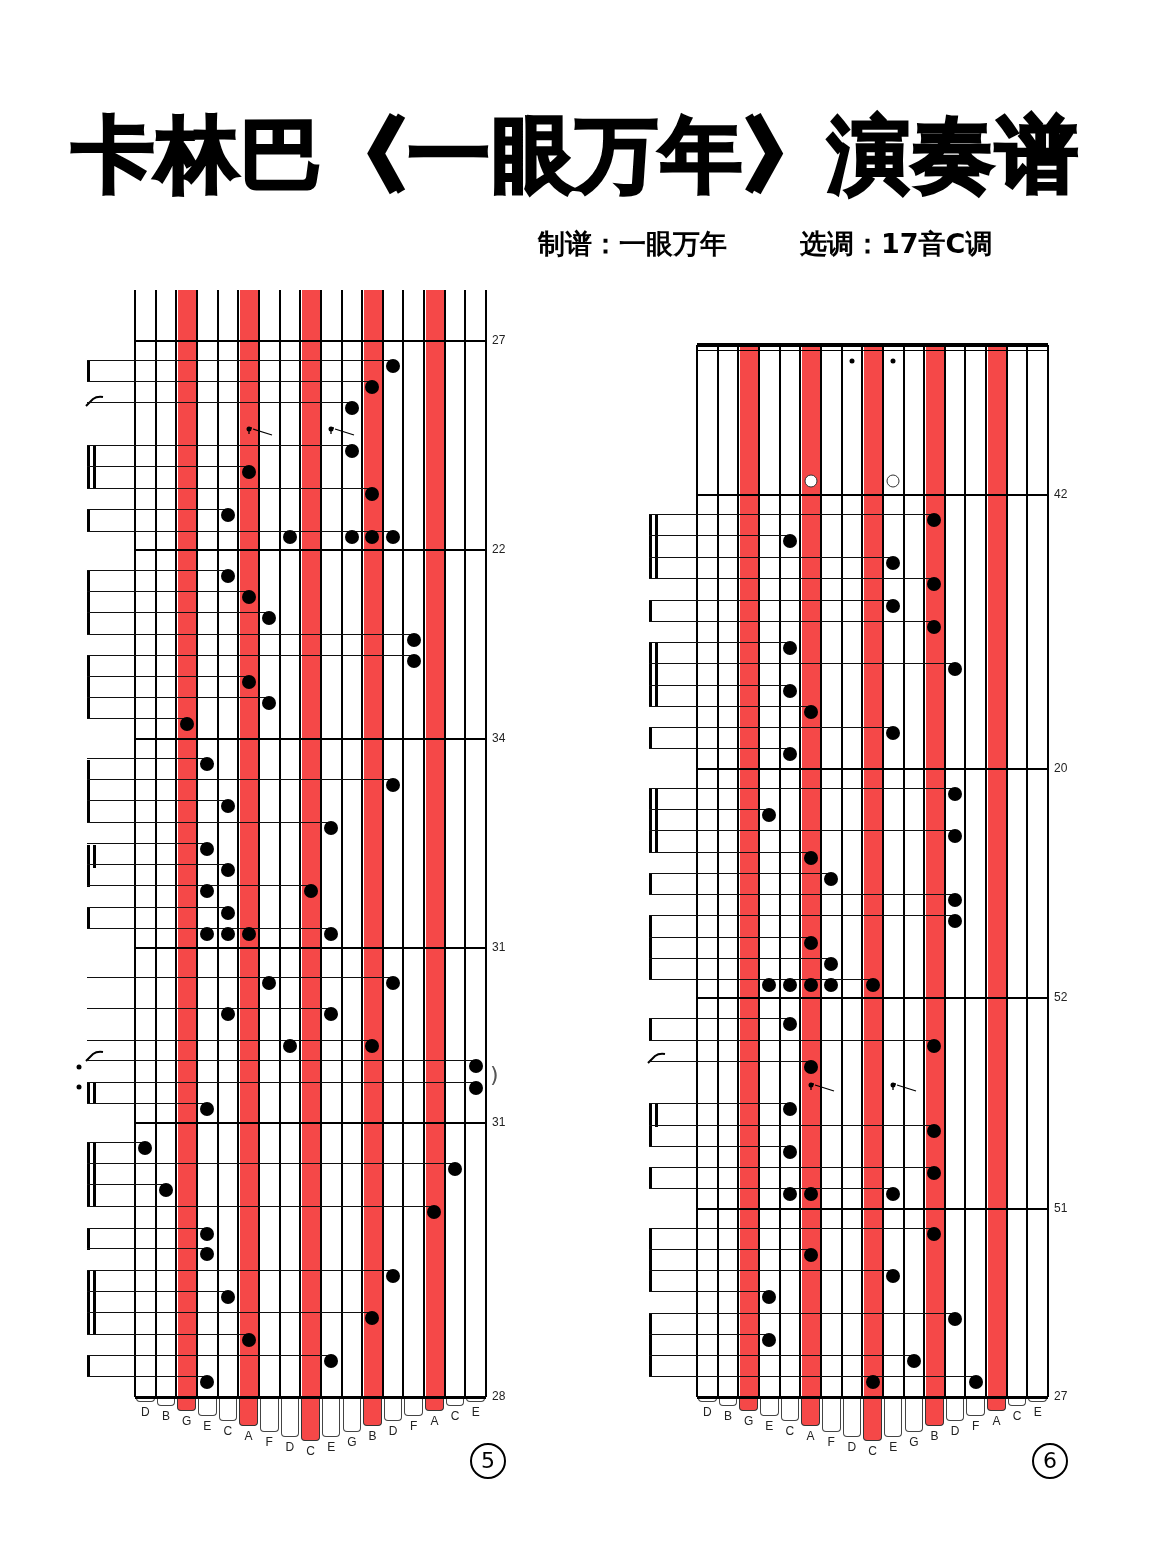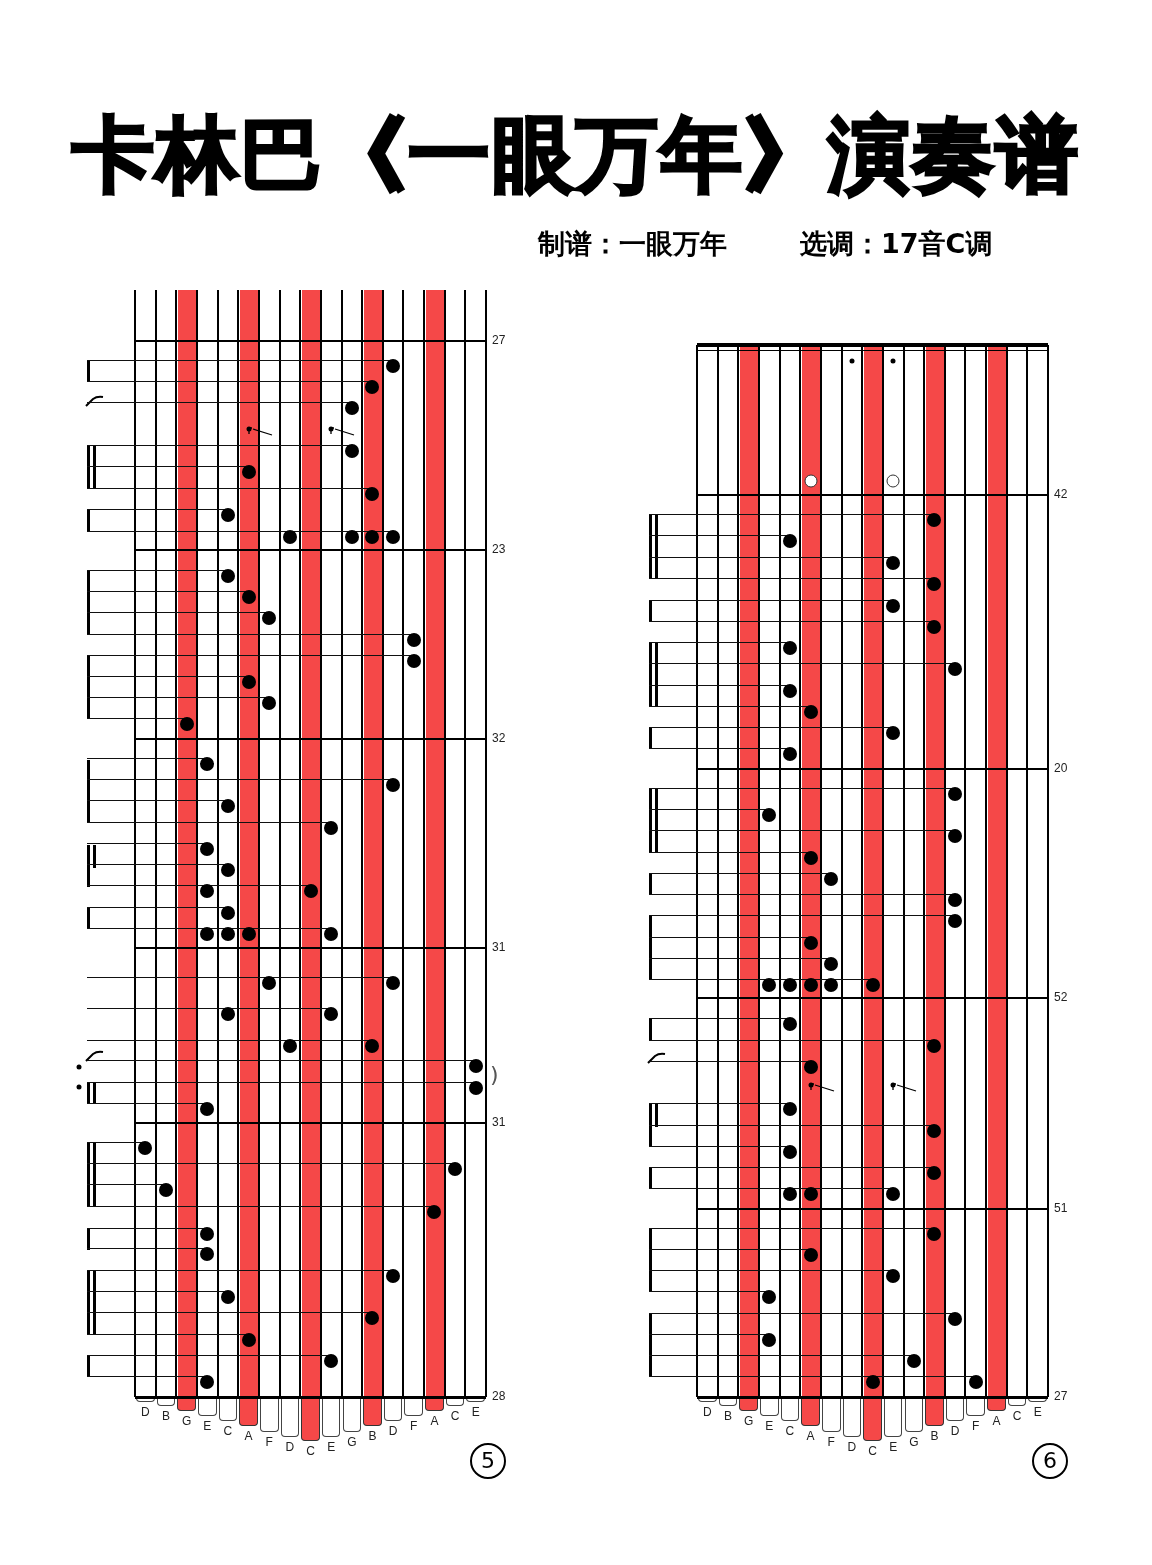--- a/index.html
+++ b/index.html
@@ -62,23 +62,23 @@
     <div class="vline" style="left: 361.15px; top: 290px; height: 1107px; width: 2px;"></div>
     <div class="vline" style="left: 381.8px; top: 290px; height: 1107px; width: 2px;"></div>
     <div class="vline" style="left: 402.45px; top: 290px; height: 1107px; width: 2px;"></div>
     <div class="vline" style="left: 423.1px; top: 290px; height: 1107px; width: 2px;"></div>
     <div class="vline" style="left: 443.75px; top: 290px; height: 1107px; width: 2px;"></div>
     <div class="vline" style="left: 464.4px; top: 290px; height: 1107px; width: 2px;"></div>
     <div class="vline" style="left: 485.05px; top: 290px; height: 1107px; width: 1.5px;"></div>
     <div class="hbar" style="left: 135px; top: 340px; width: 351.05px;"></div>
     <div class="measure-num" style="left: 492.05px; top: 333px;">27</div>
     <div class="hbar" style="left: 135px; top: 549px; width: 351.05px;"></div>
-    <div class="measure-num" style="left: 492.05px; top: 542px;">23</div>
+    <div class="measure-num" style="left: 492.05px; top: 542px;">22</div>
     <div class="hbar" style="left: 135px; top: 738px; width: 351.05px;"></div>
-    <div class="measure-num" style="left: 492.05px; top: 731px;">32</div>
+    <div class="measure-num" style="left: 492.05px; top: 731px;">34</div>
     <div class="hbar" style="left: 135px; top: 947px; width: 351.05px;"></div>
     <div class="measure-num" style="left: 492.05px; top: 940px;">31</div>
     <div class="hbar" style="left: 135px; top: 1122px; width: 351.05px;"></div>
     <div class="measure-num" style="left: 492.05px; top: 1115px;">31</div>
     <div class="hbar" style="left: 135px; top: 1396px; width: 351.05px;"></div>
     <div class="measure-num" style="left: 492.05px; top: 1389px;">28</div>
     <div class="stem" style="left: 87px; top: 360px; height: 22px;"></div>
     <div class="stem" style="left: 87px; top: 446px; height: 43px;"></div>
     <div class="stem2" style="left: 93px; top: 446px; height: 43px;"></div>
     <div class="stem" style="left: 87px; top: 510px; height: 22px;"></div>

